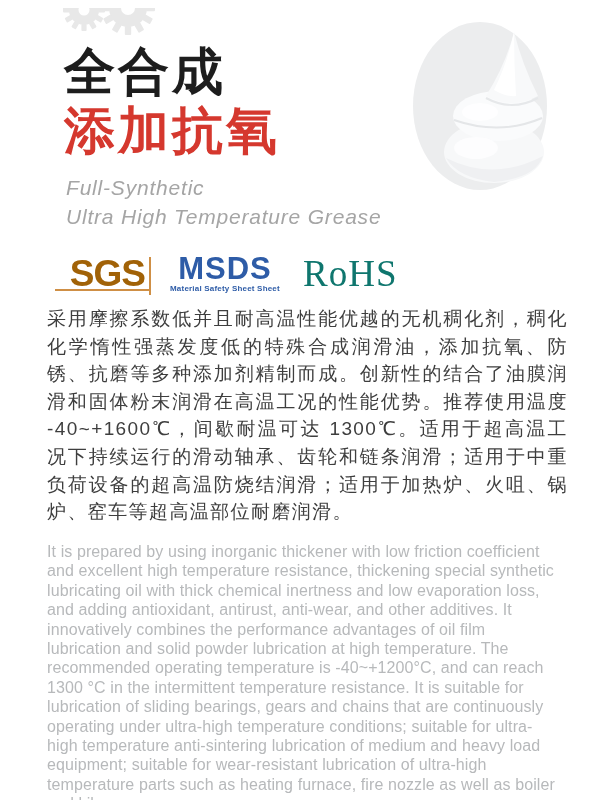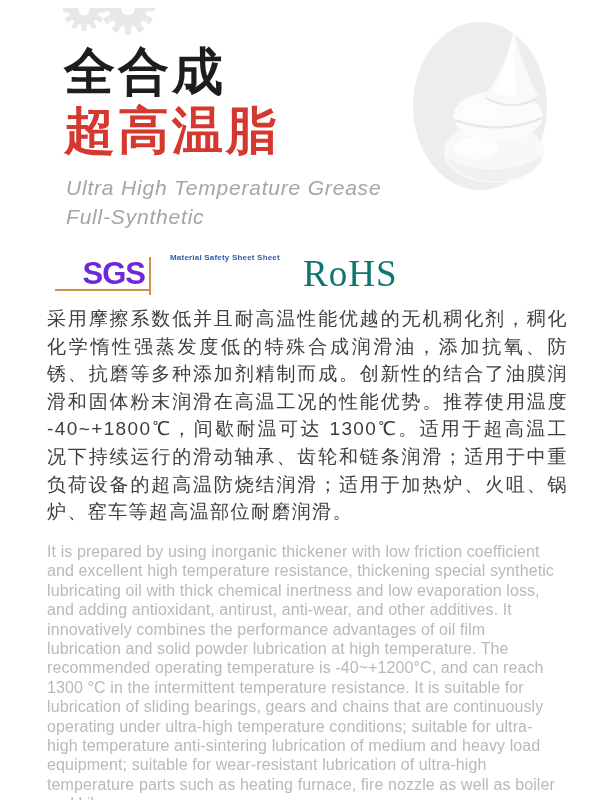--- a/index.html
+++ b/index.html
@@ -73,24 +73,24 @@
     position: absolute;
     left: 55px;
     top: 6px;
     width: 96px;
     height: 42px;
   }
   .cert-sgs .sgs-label {
     position: absolute;
     right: 6px;
     bottom: 7px;
-    font-size: 31px;
+    font-size: 37px;
     line-height: 31px;
     font-weight: 800;
-    color: #6d28d9;
+    color: #a16207;
     letter-spacing: -1px;
   }
   .cert-sgs .sgs-underline {
     position: absolute;
     left: 0; right: 0; bottom: 5px;
     height: 2px;
     background: #cf8f45;
   }
   .cert-sgs .sgs-vline {
     position: absolute;
@@ -217,39 +217,40 @@
       <path d="M104,12 Q97,44 84,70 Q96,77 106,76 Q104,44 104,12 Z" fill="#ffffff"></path>
       <path d="M76,78 Q102,92 128,78" stroke="#e6e8ea" stroke-width="2" fill="none"></path>
 
       <ellipse cx="70" cy="92" rx="18" ry="9" fill="#ffffff" opacity="0.8"></ellipse>
       <ellipse cx="66" cy="128" rx="22" ry="11" fill="#fdfdfe" opacity="0.9"></ellipse>
     </svg>
   </div>
 
   <div class="title-block">
     <div class="title-cn-1">全合成</div>
-    <div class="title-cn-2">超高温脂</div>
+    <div class="title-cn-2">添加抗氧</div>
   </div>
 
   <div class="subtitle-block">
+    <div class="subtitle-line">Full-Synthetic</div>
     <div class="subtitle-line">Ultra High Temperature Grease</div>
-    <div class="subtitle-line">Full-Synthetic</div>
   </div>
 
   <div class="certs">
     <div class="cert-sgs">
       <span class="sgs-label">SGS</span>
       <span class="sgs-underline"></span>
       <span class="sgs-vline"></span>
     </div>
     <div class="cert-msds">
+      <div class="msds-label">MSDS</div>
       <div class="msds-sublabel">Material Safety Sheet Sheet</div>
     </div>
     <div class="cert-rohs">
       <span>RoHS</span>
     </div>
   </div>
 
-  <p class="desc-cn">采用摩擦系数低并且耐高温性能优越的无机稠化剂，稠化化学惰性强蒸发度低的特殊合成润滑油，添加抗氧、防锈、抗磨等多种添加剂精制而成。创新性的结合了油膜润滑和固体粉末润滑在高温工况的性能优势。推荐使用温度 -40~+1800℃，间歇耐温可达 1300℃。适用于超高温工况下持续运行的滑动轴承、齿轮和链条润滑；适用于中重负荷设备的超高温防烧结润滑；适用于加热炉、火咀、锅炉、窑车等超高温部位耐磨润滑。</p>
+  <p class="desc-cn">采用摩擦系数低并且耐高温性能优越的无机稠化剂，稠化化学惰性强蒸发度低的特殊合成润滑油，添加抗氧、防锈、抗磨等多种添加剂精制而成。创新性的结合了油膜润滑和固体粉末润滑在高温工况的性能优势。推荐使用温度 -40~+1600℃，间歇耐温可达 1300℃。适用于超高温工况下持续运行的滑动轴承、齿轮和链条润滑；适用于中重负荷设备的超高温防烧结润滑；适用于加热炉、火咀、锅炉、窑车等超高温部位耐磨润滑。</p>
 
   <p class="desc-en">It is prepared by using inorganic thickener with low friction coefficient and excellent high temperature resistance, thickening special synthetic lubricating oil with thick chemical inertness and low evaporation loss, and adding antioxidant, antirust, anti-wear, and other additives. It innovatively combines the performance advantages of oil film lubrication and solid powder lubrication at high temperature. The recommended operating temperature is -40~+1200°C, and can reach 1300 °C in the intermittent temperature resistance. It is suitable for lubrication of sliding bearings, gears and chains that are continuously operating under ultra-high temperature conditions; suitable for ultra-high temperature anti-sintering lubrication of medium and heavy load equipment; suitable for wear-resistant lubrication of ultra-high temperature parts such as heating furnace, fire nozzle as well as boiler and kiln car.</p>
 
 </div>
 
 </body></html>

